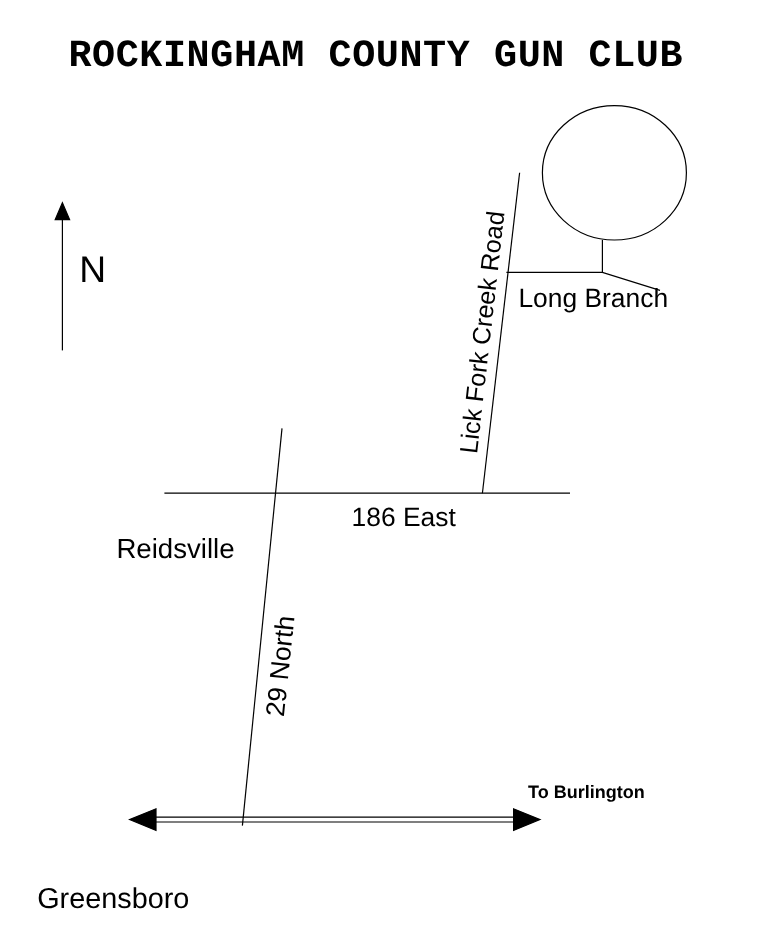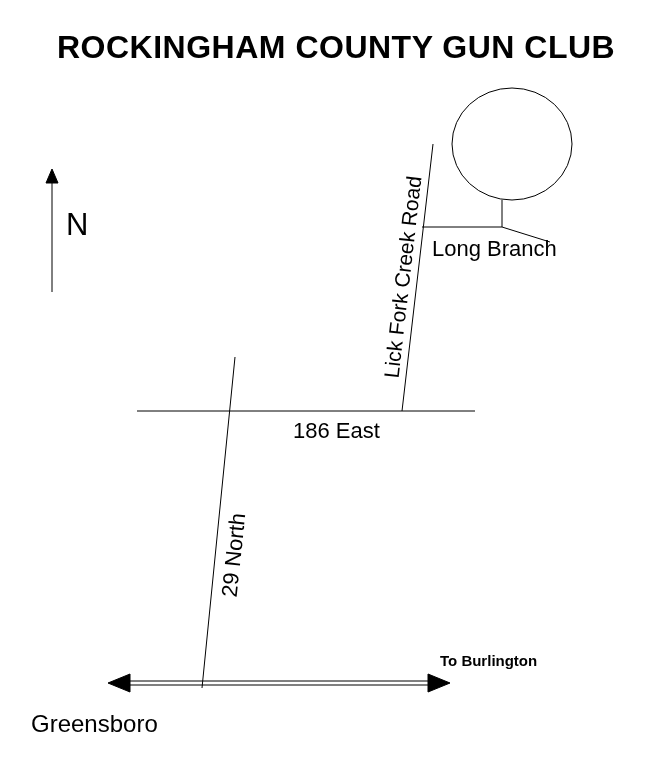--- a/index.html
+++ b/index.html
@@ -26,20 +26,21 @@
     white-space: nowrap;
     color: #000000;
   }
   .title {
     left: 57px;
     top: 31px;
     font-size: 32px;
     line-height: 32px;
     font-weight: bold;
     letter-spacing: 0.5px;
+    font-family: Liberation Mono, monospace;
   }
   .compass-n {
     left: 66px;
     top: 209px;
     font-size: 31px;
     line-height: 31px;
   }
   .club-label {
     left: 512px;
     top: 128px;
@@ -88,21 +89,21 @@
     font-weight: bold;
   }
   .interstate {
     left: 264px;
     top: 688px;
     font-size: 24px;
     line-height: 28px;
   }
   .greensboro {
     left: 31px;
-    top: 710px;
+    top: 736px;
     font-size: 24px;
     line-height: 28px;
   }
 </style>
 </head>
 <body>
 
 <div class="map">
 
   <svg class="canvas" width="645" height="777" viewBox="0 0 645 777">
@@ -136,20 +137,21 @@
 
   <div class="lbl compass-n">N</div>
 
 
   <div class="lbl long-branch">Long Branch</div>
 
   <div class="lbl lick-fork">Lick Fork Creek Road</div>
 
   <div class="lbl route-158">186 East</div>
 
+  <div class="lbl reidsville">Reidsville</div>
 
   <div class="lbl route-29">29 North</div>
 
   <div class="lbl to-burlington">To Burlington</div>
 
 
   <div class="lbl greensboro">Greensboro</div>
 
 </div>
 

